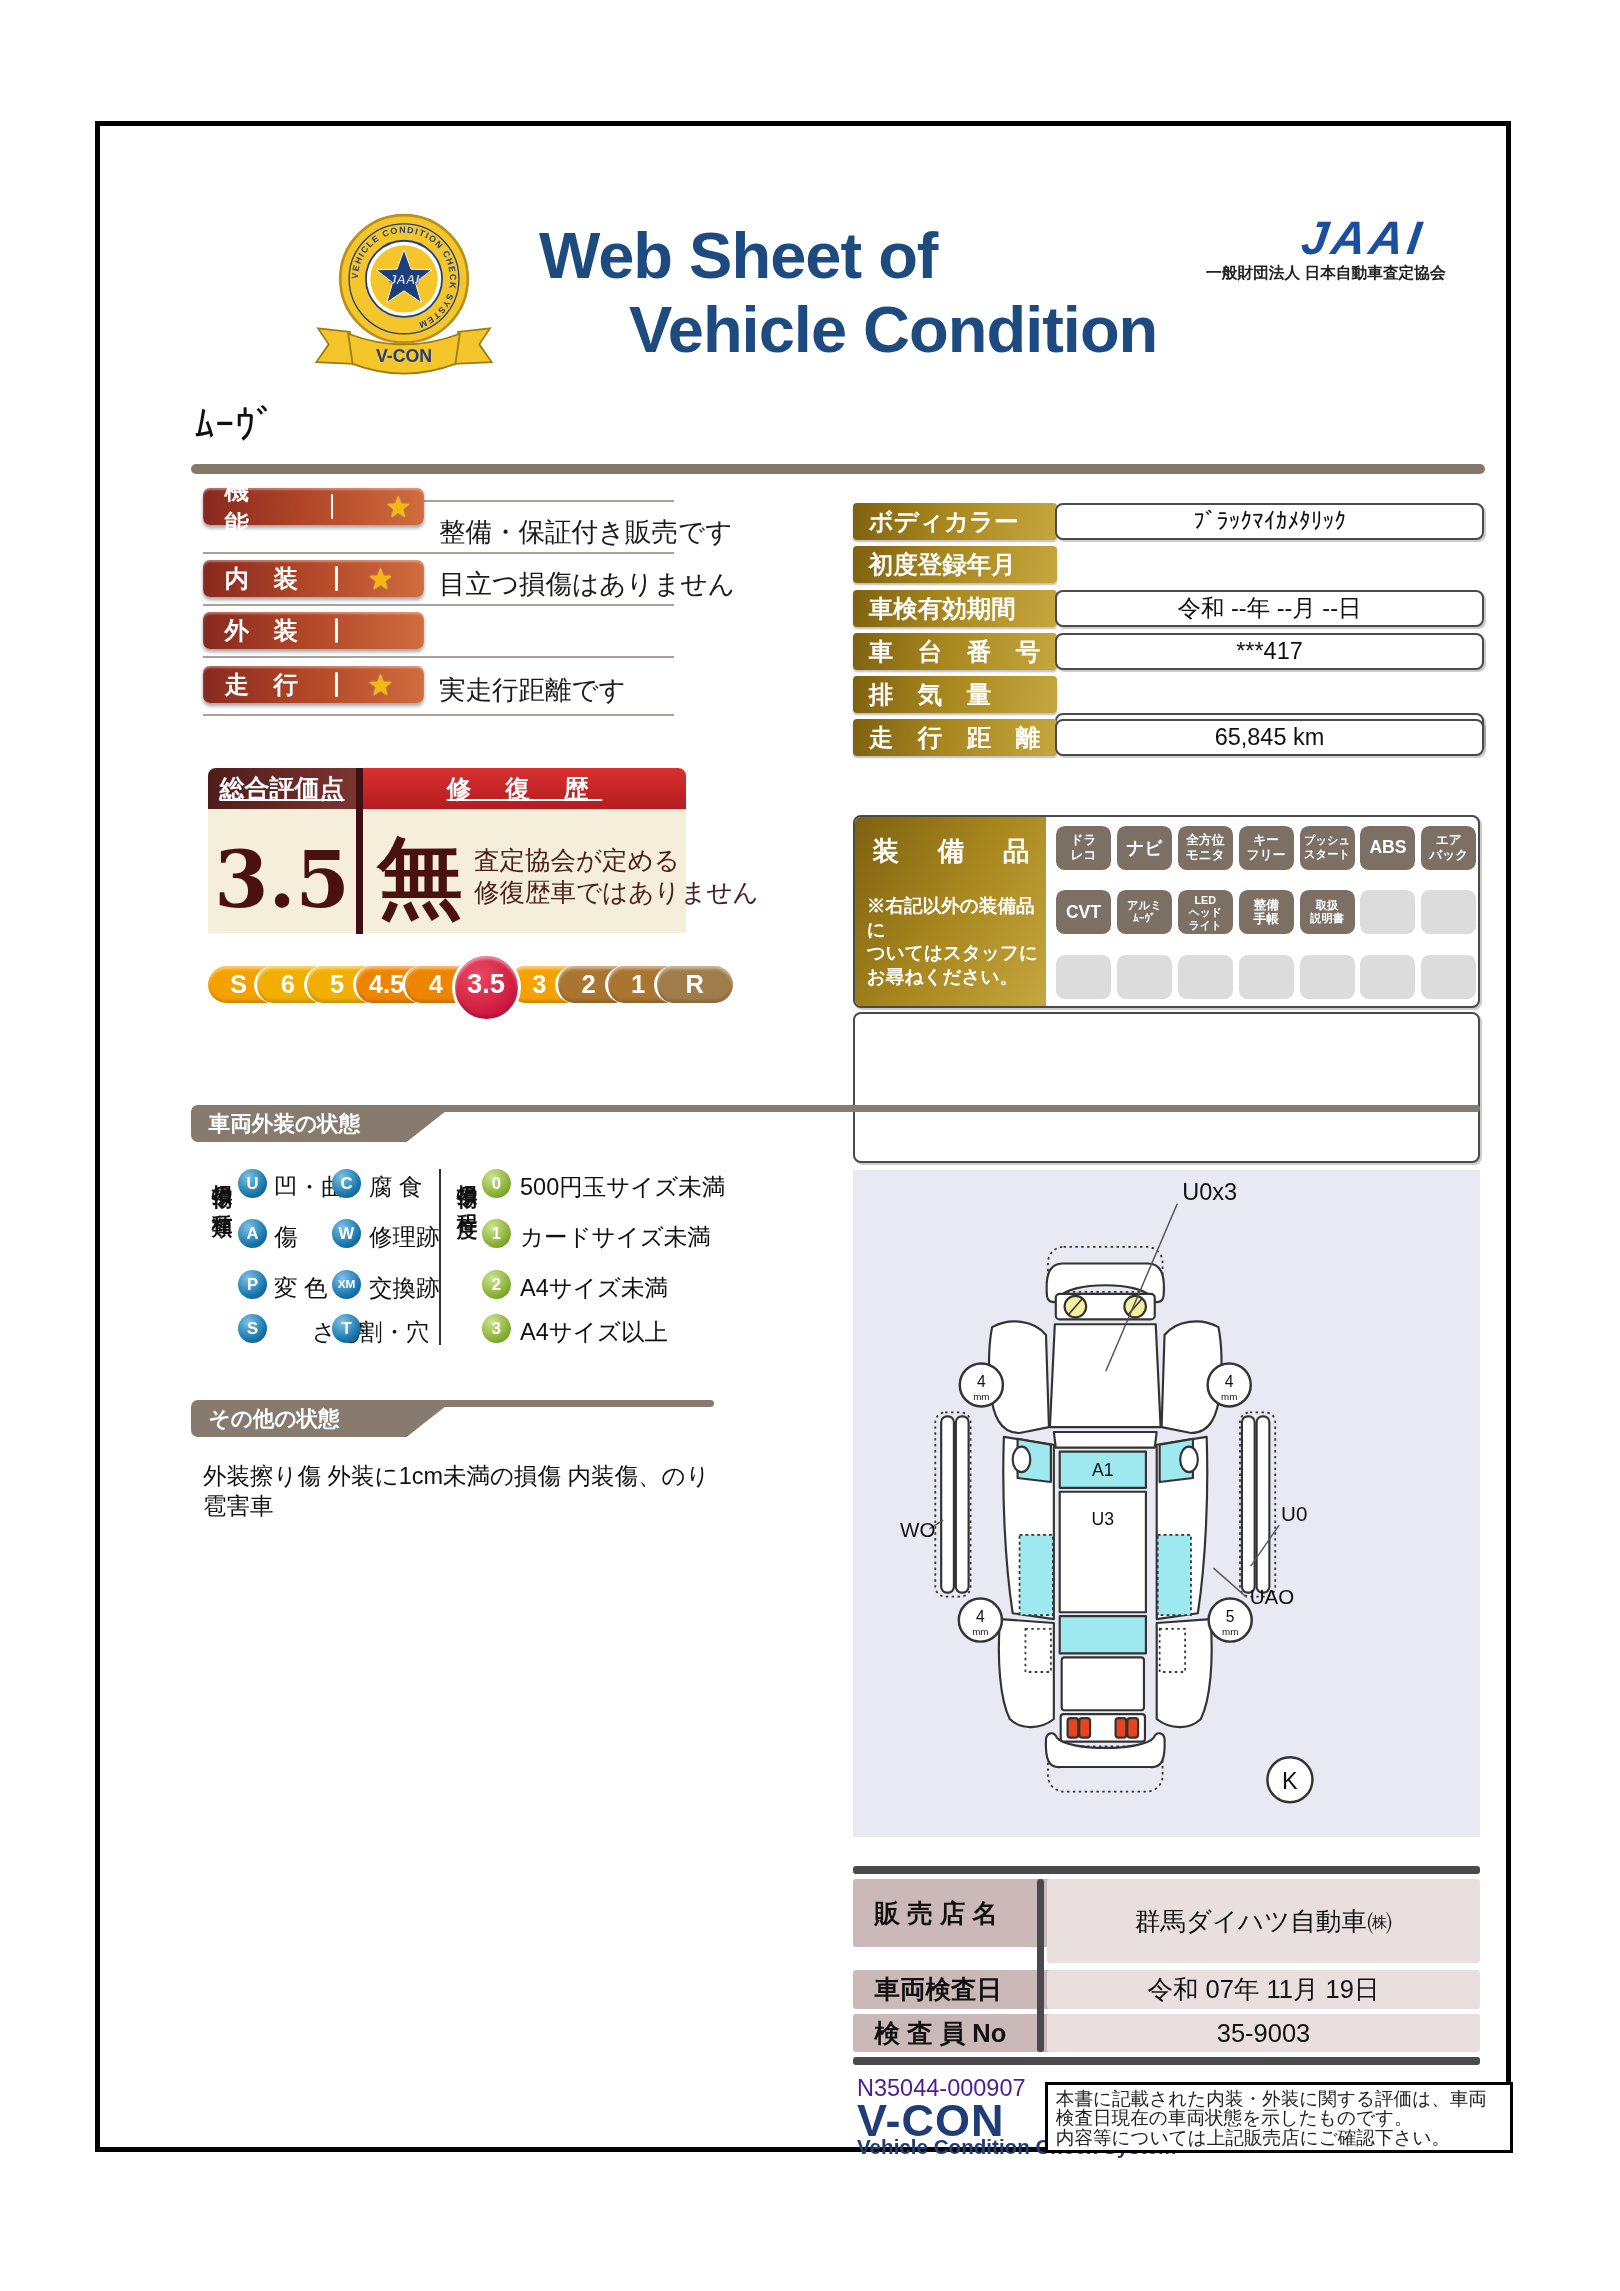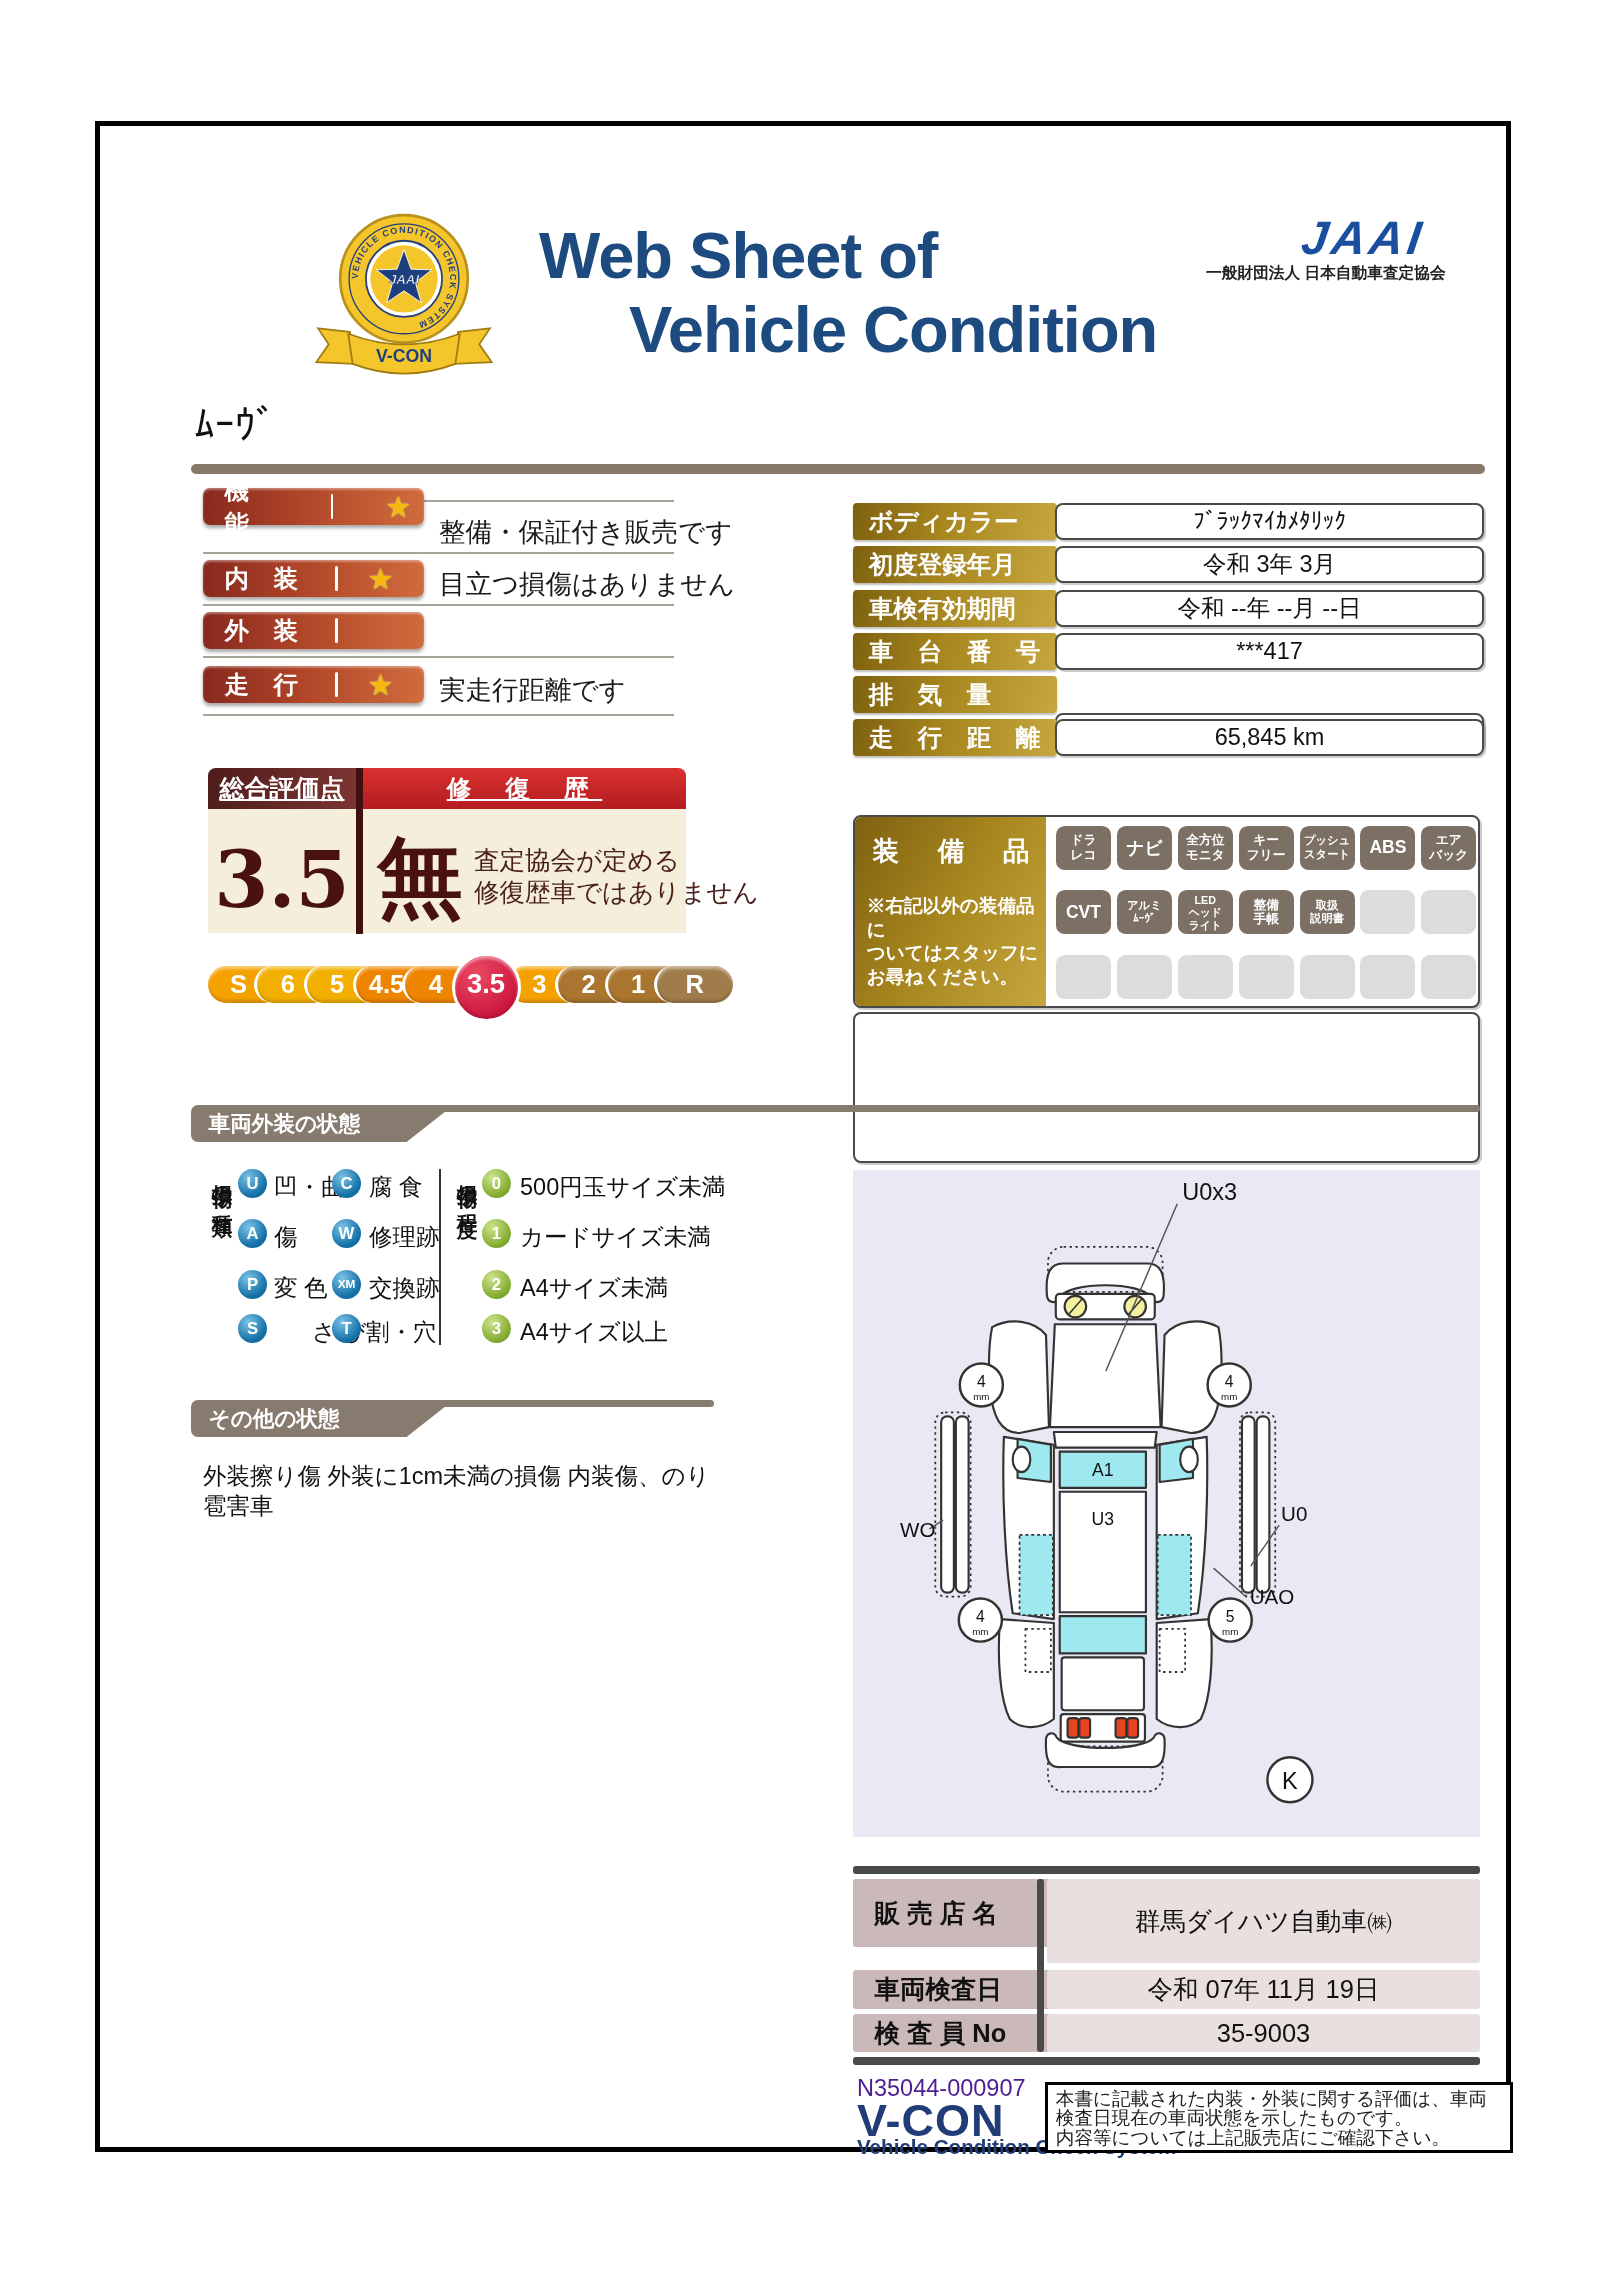--- a/index.html
+++ b/index.html
@@ -197,21 +197,20 @@
     <div class="seg active">3.5</div>
     <div class="seg cS">3</div>
     <div class="seg cB">2</div>
     <div class="seg cB">1</div>
     <div class="seg cR">R</div>
   </div>
 
   <div class="abs gold-lbl" style="left:753px;top:377px;width:188px;height:37px;">ボディカラー</div>
   <div class="abs gold-val" style="left:955px;top:377px;width:425px;height:33px;">ﾌﾞﾗｯｸﾏｲｶﾒﾀﾘｯｸ</div>
   <div class="abs gold-lbl" style="left:753px;top:420px;width:188px;height:37px;">初度登録年月</div>
-  <div class="abs gold-val" style="left:955px;top:420px;width:425px;height:33px;">令和 3年 3月</div>
   <div class="abs gold-lbl" style="left:753px;top:464px;width:188px;height:37px;">車検有効期間</div>
   <div class="abs gold-val" style="left:955px;top:464px;width:425px;height:33px;">令和 --年 --月 --日</div>
   <div class="abs gold-lbl" style="left:753px;top:507px;width:188px;height:37px;">車　台　番　号</div>
   <div class="abs gold-val" style="left:955px;top:507px;width:425px;height:33px;">***417</div>
   <div class="abs gold-lbl" style="left:753px;top:550px;width:188px;height:37px;">排　気　量</div>
   <div class="abs gold-val" style="left:955px;top:550px;width:425px;height:33px;margin-top:37px;">0.66 L</div>
   <div class="abs gold-lbl" style="left:753px;top:593px;width:188px;height:37px;">走　行　距　離</div>
   <div class="abs gold-val" style="left:955px;top:593px;width:425px;height:33px;">65,845 km</div>
 
   <div class="abs equip-panel" style="left:753px;top:689px;width:623px;height:189px;">
@@ -274,21 +273,21 @@
   <div class="abs sphere blue" style="left:138px;top:1188px;">S</div>
   <div class="abs leg-lbl" style="left:174px;top:1190px;margin-left:38px;">さ び</div>
 
   <div class="abs sphere blue" style="left:232px;top:1043px;">C</div>
   <div class="abs leg-lbl" style="left:269px;top:1045px;">腐 食</div>
   <div class="abs sphere blue" style="left:232px;top:1093px;">W</div>
   <div class="abs leg-lbl" style="left:269px;top:1095px;">修理跡</div>
   <div class="abs sphere blue sm" style="left:232px;top:1144px;">XM</div>
   <div class="abs leg-lbl" style="left:269px;top:1146px;">交換跡</div>
   <div class="abs sphere blue" style="left:232px;top:1188px;">T</div>
-  <div class="abs leg-lbl" style="left:266px;top:1190px;">割・穴</div>
+  <div class="abs leg-lbl" style="left:259px;top:1190px;">割・穴</div>
 
   <div class="abs leg-div" style="left:339px;top:1043px;height:176px;"></div>
 
   <div class="abs vhead" style="left:353px;top:1043px;height:176px;">損傷の程度</div>
   <div class="abs sphere green" style="left:382px;top:1043px;">0</div>
   <div class="abs leg-lbl" style="left:420px;top:1045px;">500円玉サイズ未満</div>
   <div class="abs sphere green" style="left:382px;top:1093px;">1</div>
   <div class="abs leg-lbl" style="left:420px;top:1095px;">カードサイズ未満</div>
   <div class="abs sphere green" style="left:382px;top:1144px;">2</div>
   <div class="abs leg-lbl" style="left:420px;top:1146px;">A4サイズ未満</div>

